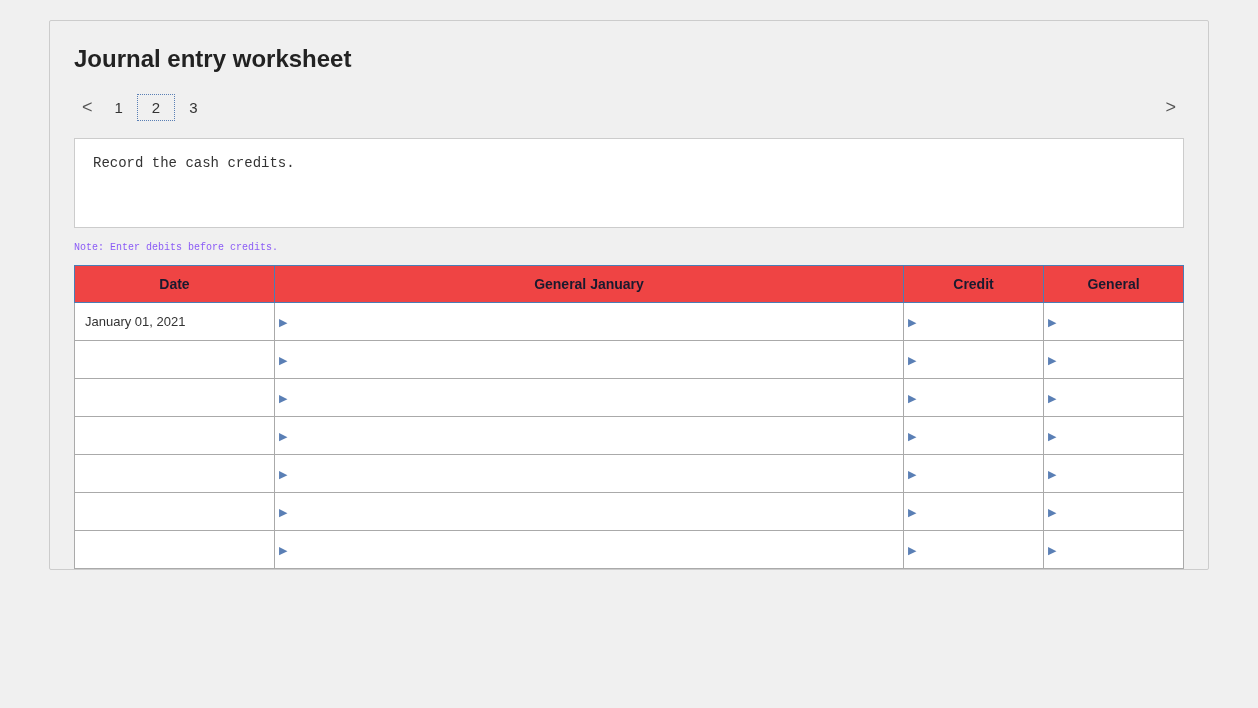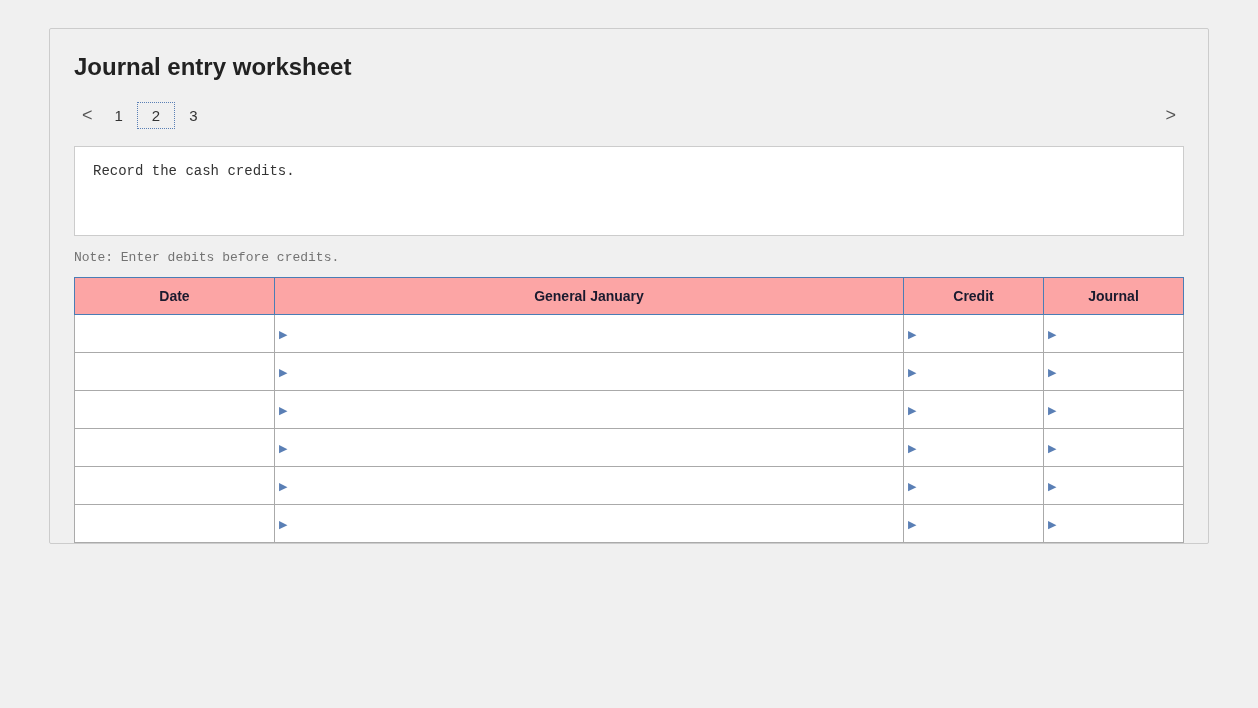--- a/index.html
+++ b/index.html
@@ -20,21 +20,21 @@
       min-height: 708px;
       padding: 20px;
     }
 
     .worksheet-container {
       background-color: #f0f0f0;
       border: 1px solid #ccc;
       border-radius: 2px;
       padding: 24px 24px 0 24px;
       max-width: 1160px;
-      margin: 8px auto;
+      margin: 0 auto;
     }
 
     .worksheet-title {
       font-size: 24px;
       font-weight: bold;
       color: #222;
       margin-bottom: 20px;
     }
 
     .pagination-row {
@@ -77,33 +77,33 @@
       min-height: 90px;
     }
 
     .instruction-text {
       font-size: 14px;
       color: #333;
       font-family: 'Courier New', monospace;
     }
 
     .note-text {
-      color: #737373;
-      font-size: 13px;
+      color: #8b5cf6;
+      font-size: 10px;
       margin-bottom: 12px;
       font-family: 'Courier New', monospace;
     }
 
     .journal-table {
       width: 100%;
       border-collapse: collapse;
     }
 
     .journal-table thead tr th {
-      background-color: #fca5a5;
+      background-color: #ef4444;
       color: #1a1a2e;
       font-weight: bold;
       padding: 10px 12px;
       border: 1px solid #4a7db5;
       text-align: center;
       font-size: 14px;
     }
 
     .journal-table thead tr th.date-col {
       width: 200px;
@@ -184,24 +184,30 @@
     </div>
 
     <p class="note-text">Note: Enter debits before credits.</p>
 
     <table class="journal-table">
       <thead>
         <tr>
           <th class="date-col">Date</th>
           <th class="journal-col">General January</th>
           <th class="debit-col">Credit</th>
-          <th class="credit-col">Journal</th>
+          <th class="credit-col">General</th>
         </tr>
       </thead>
       <tbody id="journal-body">
+      <tr>
+            <td class="date-cell">January 01, 2021</td>
+            <td class="entry-cell" style="position: relative;"><span class="entry-arrow">▶</span><input type="text" class="cell-input" style=""></td>
+            <td style="position: relative;"><span class="entry-arrow">▶</span><input type="text" class="cell-input" style=""></td>
+            <td style="position: relative;"><span class="entry-arrow">▶</span><input type="text" class="cell-input" style=""></td>
+          </tr>
           <tr>
             <td class="date-cell"></td>
             <td class="entry-cell" style="position: relative;"><span class="entry-arrow">▶</span><input type="text" class="cell-input" style=""></td>
             <td style="position: relative;"><span class="entry-arrow">▶</span><input type="text" class="cell-input" style=""></td>
             <td style="position: relative;"><span class="entry-arrow">▶</span><input type="text" class="cell-input" style=""></td>
           </tr>
           <tr>
             <td class="date-cell"></td>
             <td class="entry-cell" style="position: relative;"><span class="entry-arrow">▶</span><input type="text" class="cell-input" style=""></td>
             <td style="position: relative;"><span class="entry-arrow">▶</span><input type="text" class="cell-input" style=""></td>

